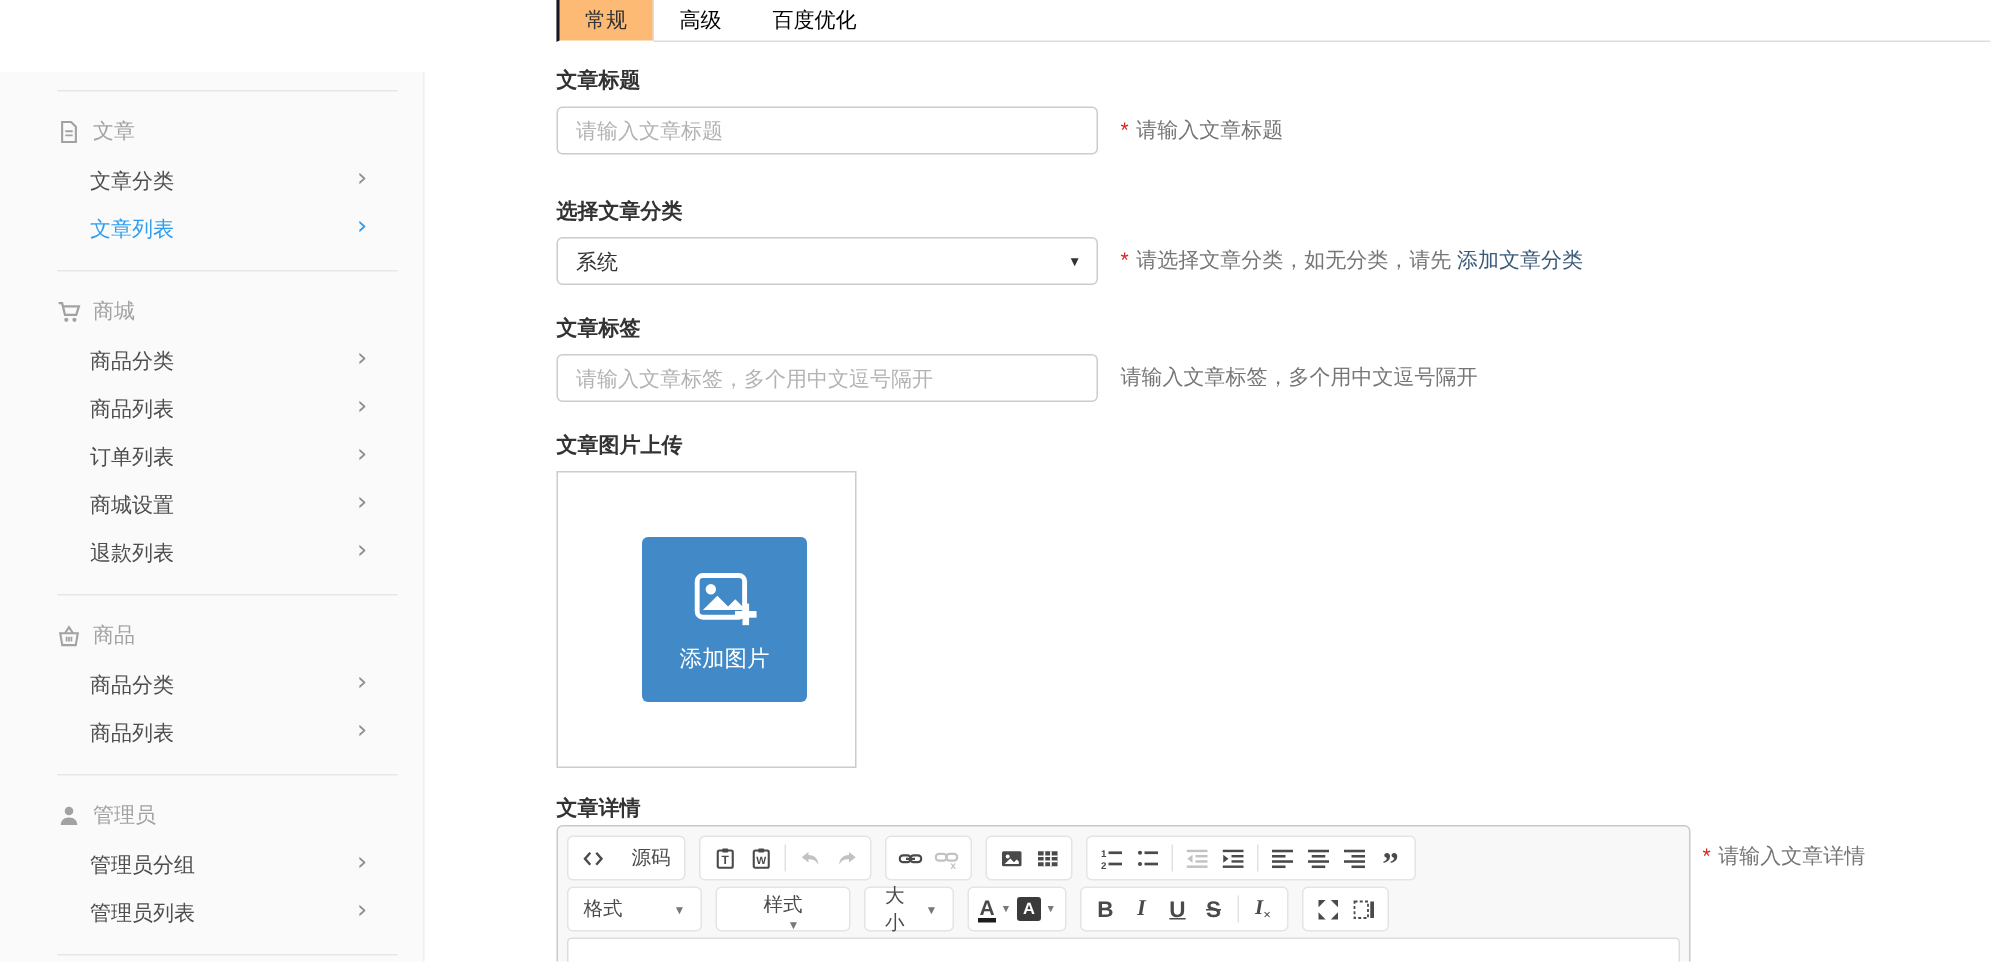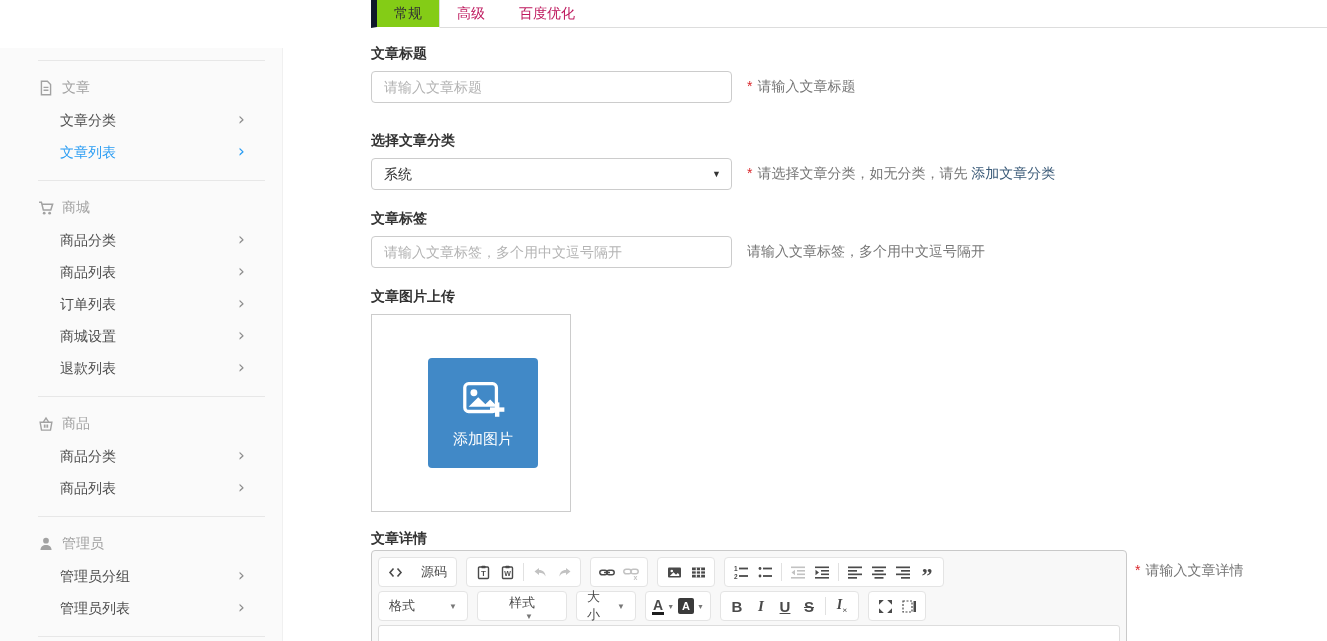--- a/index.html
+++ b/index.html
@@ -18,22 +18,22 @@
   .side-item { position:relative; height:32px; line-height:32px; padding-left:60px;
     color:#4d4d4d; cursor:pointer; }
   .side-item .chev { position:absolute; left:238px; top:0; color:#8f8f8f; font-size:17px;
     line-height:30px; font-family:"DejaVu Sans",sans-serif; }
   .side-item.active { color:#2b9df3; }
   .side-item.active .chev { color:#2b9df3; }
 
   
   .main { position:absolute; left:284px; top:0; right:0; }
   .tabs { margin-left:87px; border-bottom:1px solid #ddd; height:28px; display:flex; }
-  .tab { padding:0 17px; line-height:27px; font-size:14px; color:#be185d; cursor:pointer; }
-  .tab.active { color:#333; background:#84cc16; border-left:6px solid #0f172a;
+  .tab { padding:0 17px; line-height:27px; font-size:14px; color:#000000; cursor:pointer; }
+  .tab.active { color:#333; background:#fdba74; border-left:2px solid #0f172a;
     border-right:1px solid #ddd; margin-bottom:-1px; border-bottom:1px solid #fff; }
 
   .form { margin-left:87px; }
   .fg { }
   .fg-label { font-weight:bold; color:#333; margin-bottom:8px; }
   .row { display:flex; align-items:center; }
   .row.top { align-items:flex-start; }
   .ctl-input { width:361px; height:32px; border:1px solid #ccc; border-radius:4px;
     padding:0 12px; font-size:14px; color:#333; background:#fff; outline:none;
     font-family:"Liberation Sans","DejaVu Sans",sans-serif; }
@@ -60,21 +60,21 @@
     display:flex; flex-direction:column; align-items:center; justify-content:center;
     cursor:pointer;margin-left:24px; }
   .upload-btn .txt { color:#fff; font-size:15px; margin-top:4px; }
   .upload-hint { margin-left:169px; color:#767676; padding-top:6px; }
 
   
   .editor-row { display:flex; align-items:flex-start; }
   .editor { width:756px; border:1px solid #c9c9c9; border-radius:4px;
     background:#f8f8f8; padding:6px 6px 0 6px; }
   .tb-row { display:flex; flex-wrap:nowrap; }
-  .tb-row + .tb-row { margin-top:4px; }
+  .tb-row + .tb-row { margin-top:4px;text-align:right; }
   .tb-group { background:#fff; border:1px solid #e4e4e4; border-radius:4px;
     display:flex; align-items:center; height:30px; margin-right:9px; padding:0 4px; }
   .tb-btn { min-width:24px; height:24px; display:flex; align-items:center;
     justify-content:center; cursor:pointer; color:#4a4a4a; border-radius:2px; padding:0 2px; }
   .tb-sep { width:1px; height:18px; background:#e1e1e1; margin:0 4px; }
   .src-label { font-size:13px; color:#4a4a4a; margin-left:18px; }
   .tb-select { display:flex; align-items:center; justify-content:space-between;
     height:24px; padding:0 6px; cursor:pointer; color:#4a4a4a; }
   .tb-select .cap { font-size:13px; }
   .tb-select .car { font-size:8px; color:#777; margin-left:14px; }

